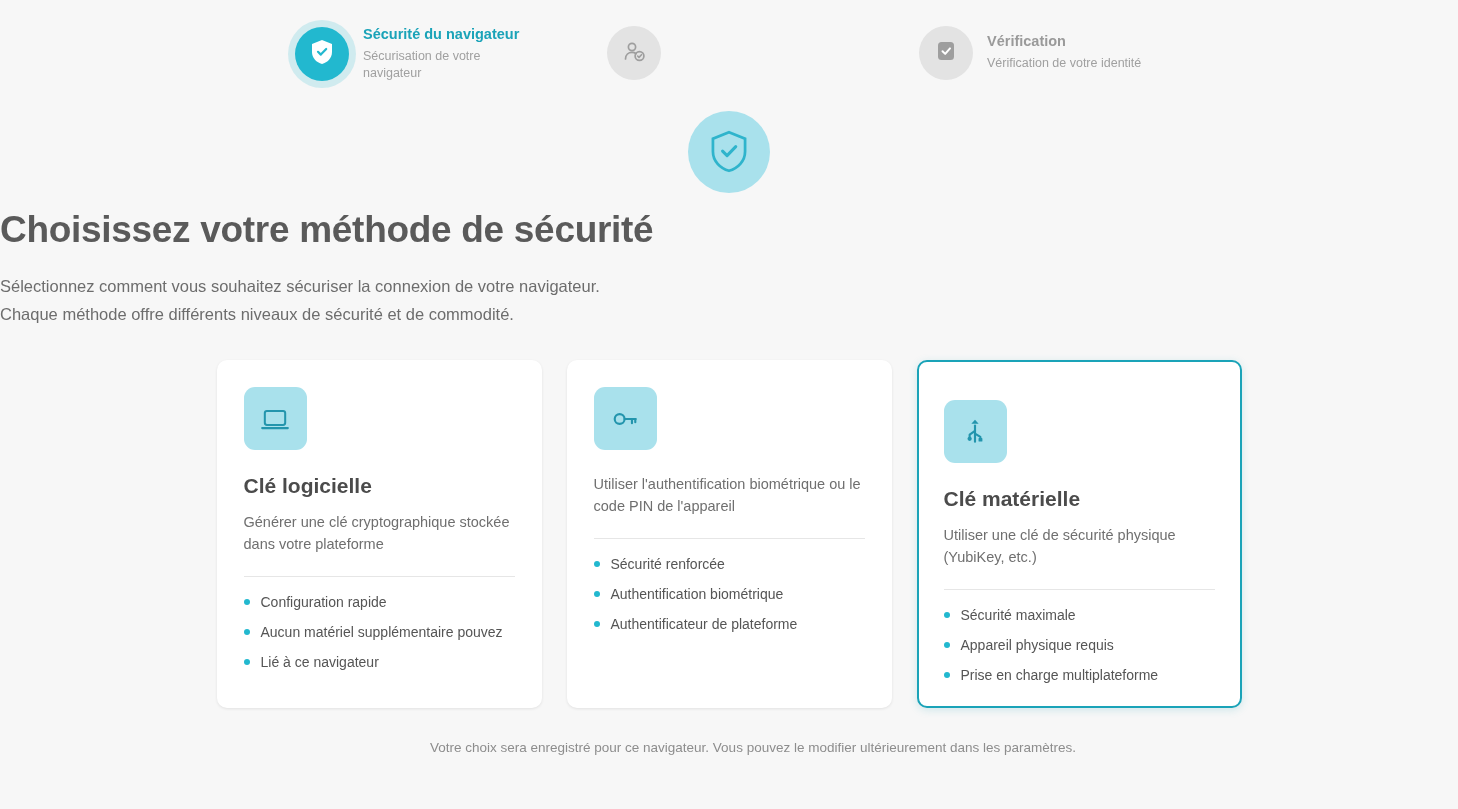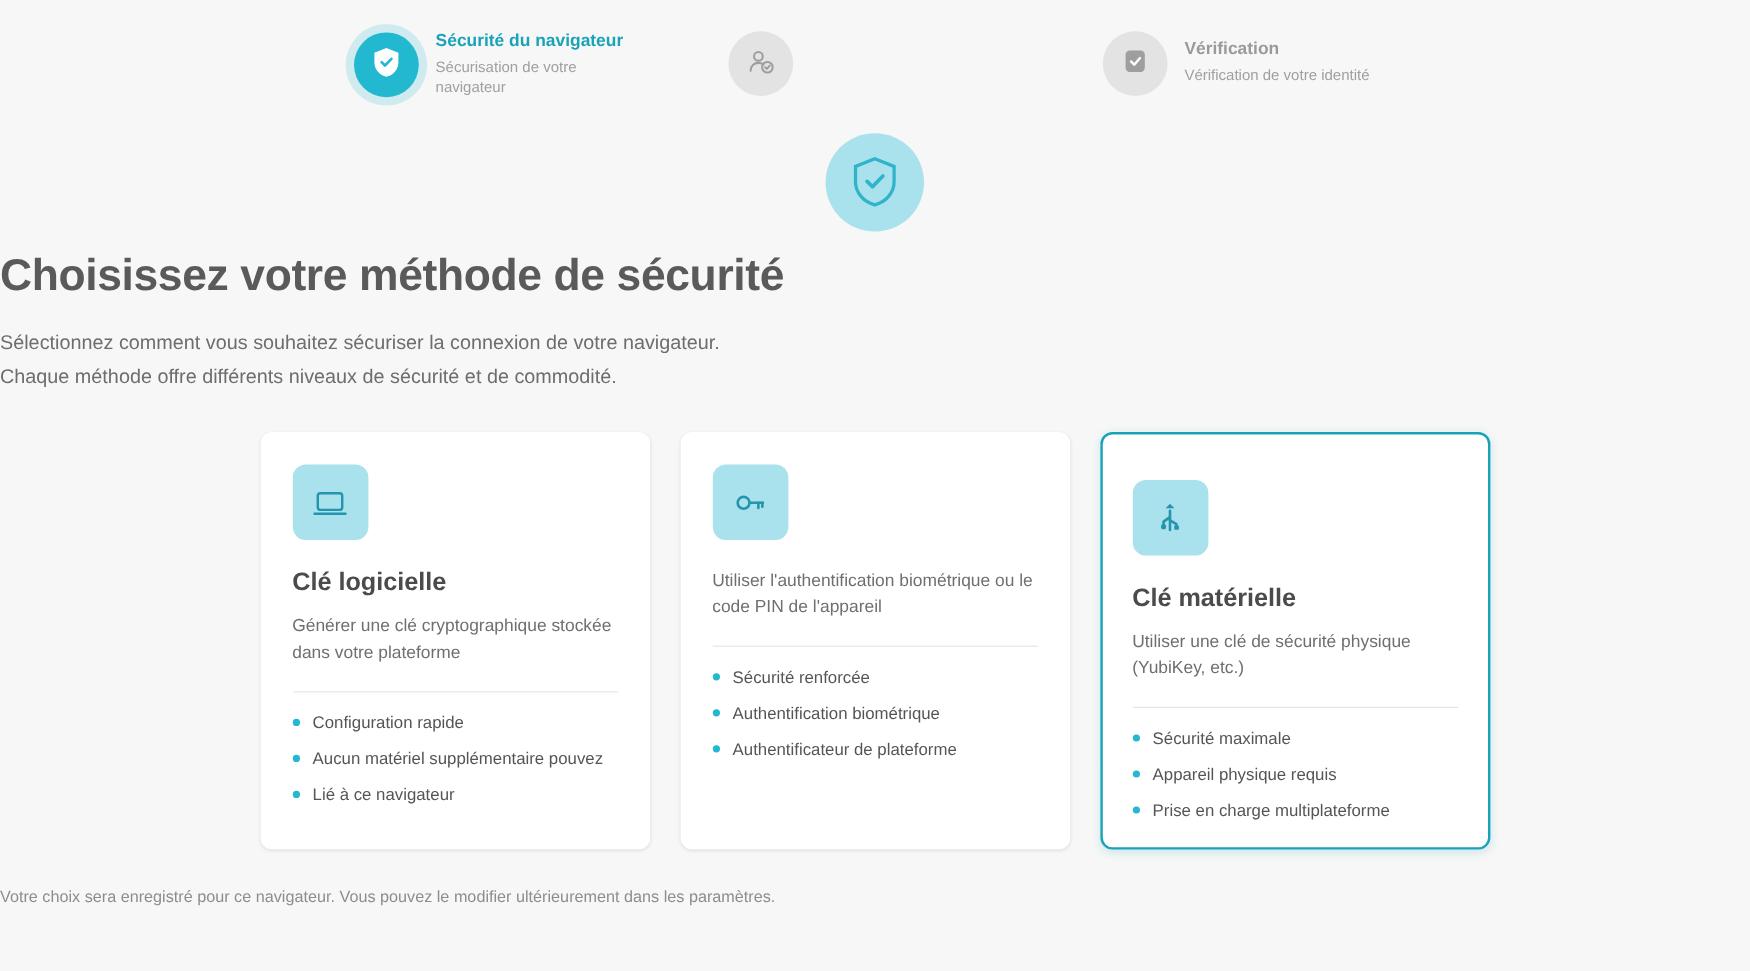--- a/index.html
+++ b/index.html
@@ -146,23 +146,25 @@
   .dot {
     width: 6px;
     height: 6px;
     border-radius: 50%;
     background: #22b8cf;
     flex: 0 0 auto;
   }
 
   
   .footer-note {
+    text-align: center;
     margin-top: 32px;
     font-size: 13.5px;
     color: #8d8d8d;
+    margin-left: 48px;
   }
 </style>
 </head>
 <body>
 
 <div class="stepper">
 
   <div class="step">
     <div class="step-circle active">
       <span>

